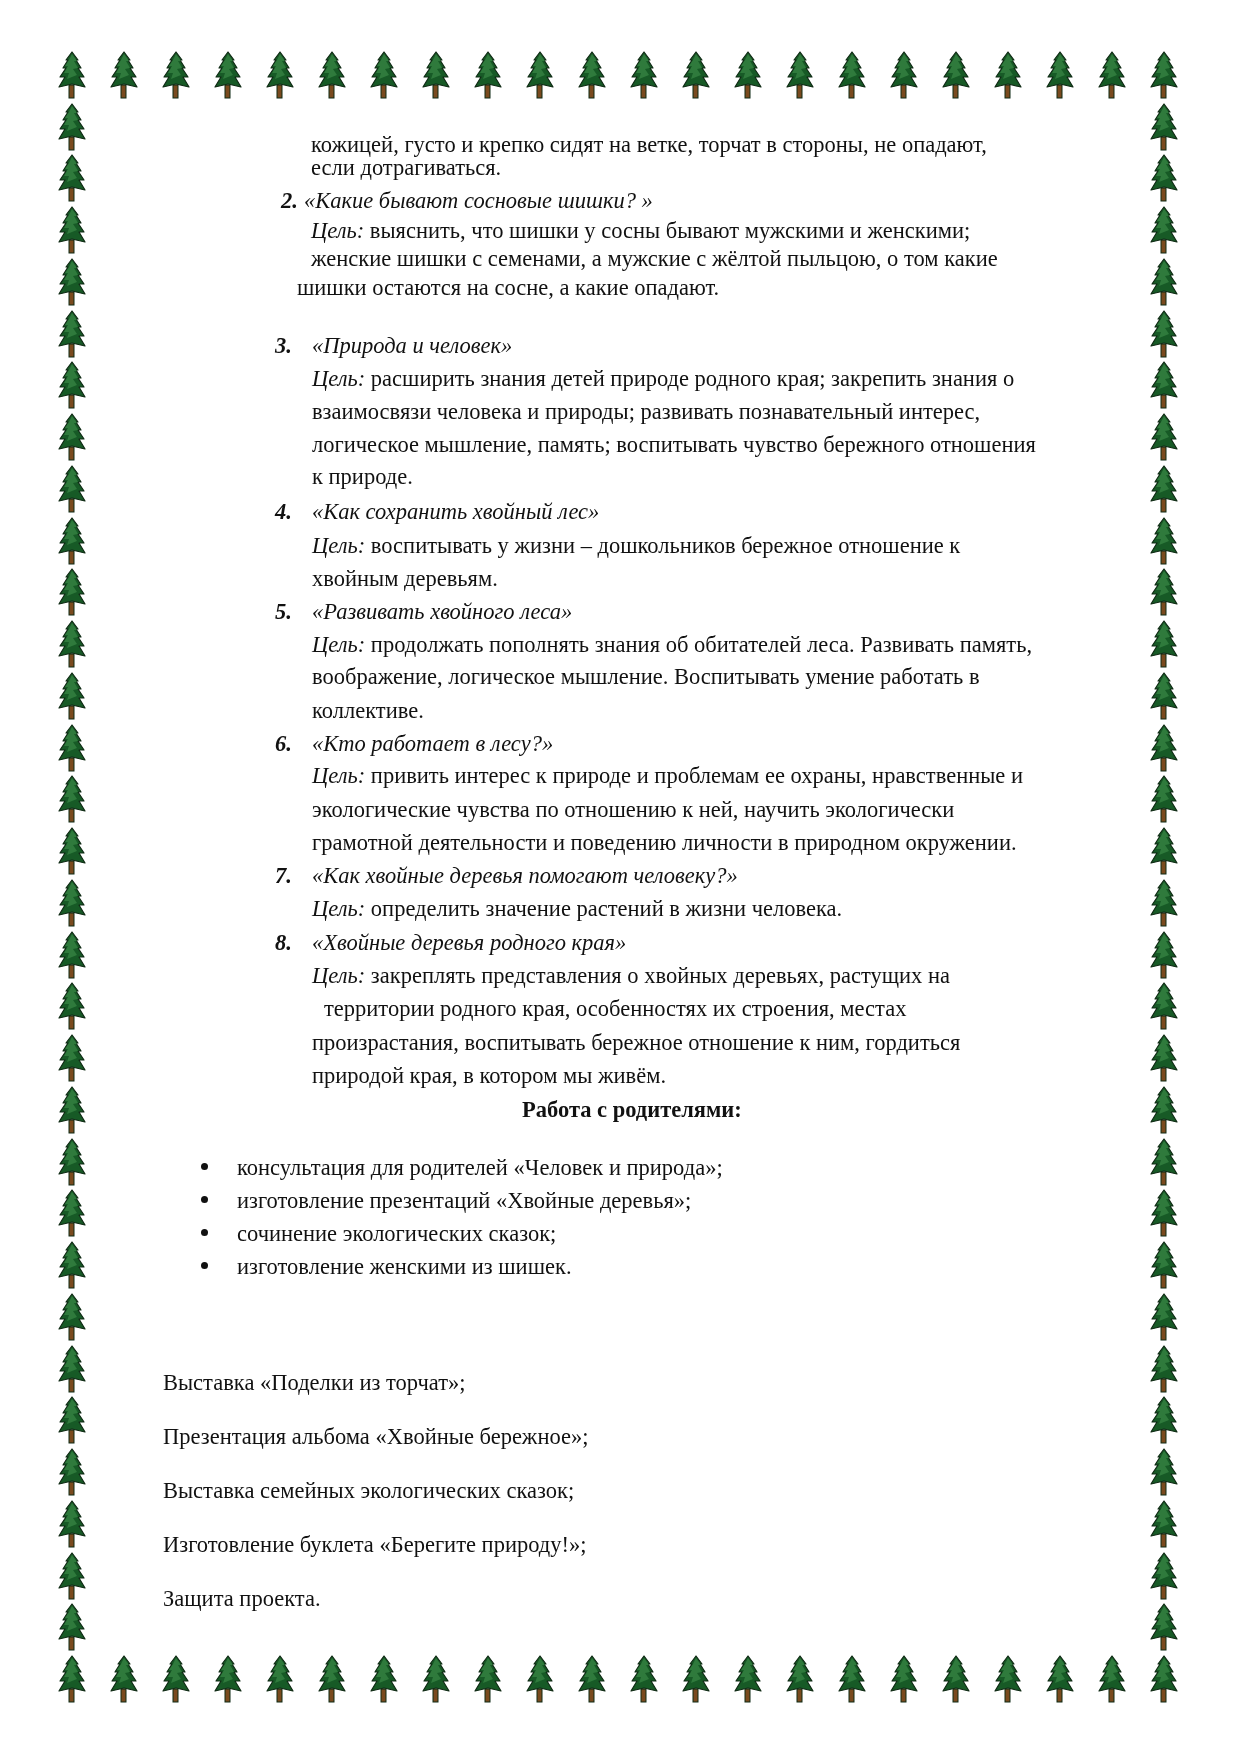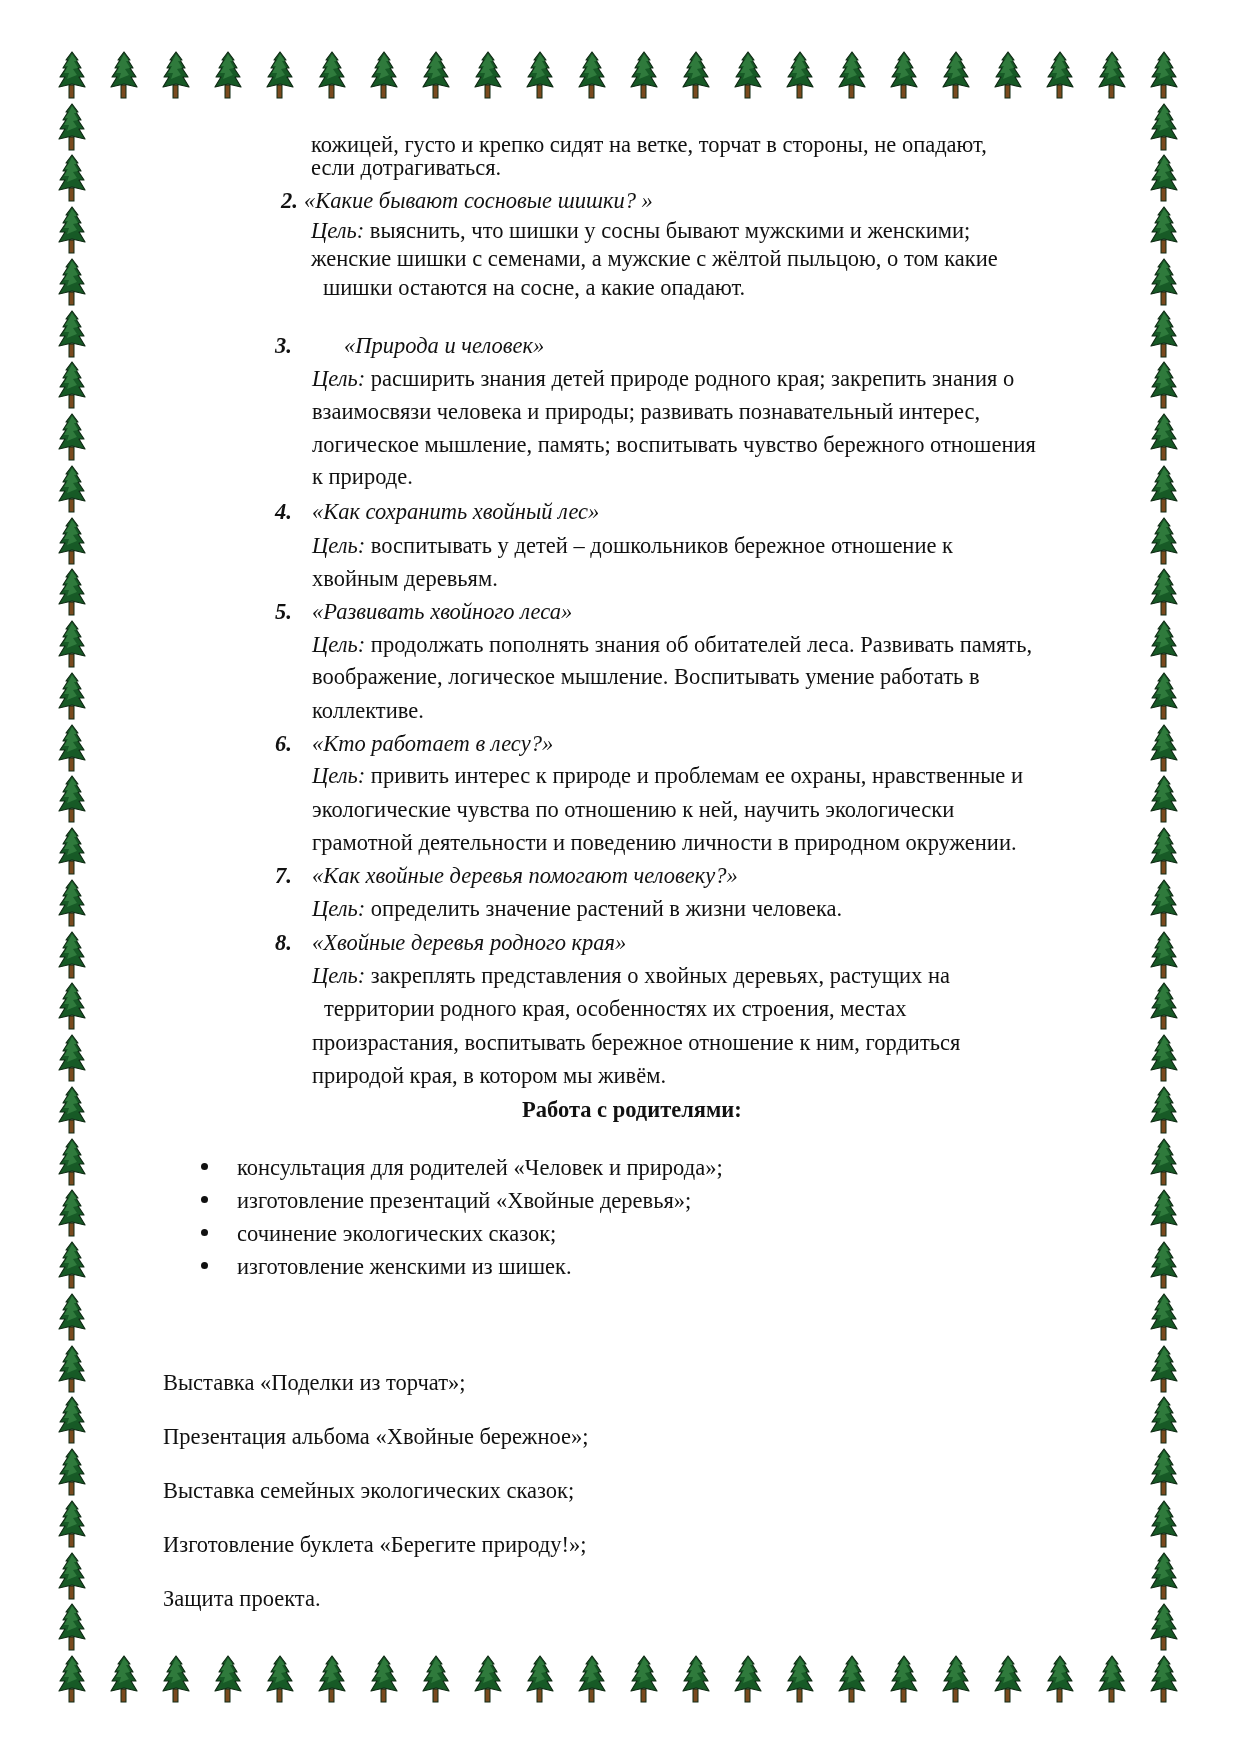--- a/index.html
+++ b/index.html
@@ -753,39 +753,39 @@
   <div class="line" style="left:311px; top:128px;">кожицей, густо и крепко сидят на ветке, торчат в стороны, не опадают,</div>
   <div class="line" style="left:311px; top:151px;">если дотрагиваться.</div>
 
   <div>
     <span class="num" style="left:281px; top:184px;">2.</span>
     <div class="line ital" style="left:304px; top:184px;">«Какие бывают сосновые шишки? »</div>
     <div class="line" style="left:311px; top:214px;">
       <span class="ital">Цель:</span><span> выяснить, что шишки у сосны бывают мужскими и женскими;</span>
     </div>
     <div class="line" style="left:311px; top:242px;">женские шишки с семенами, а мужские с жёлтой пыльцою, о том какие</div>
-    <div class="line" style="left:323px; top:271px;">шишки остаются на сосне, а какие опадают.</div>
+    <div class="line" style="left:297px; top:271px;">шишки остаются на сосне, а какие опадают.</div>
   </div>
 
   <div>
     <span class="num" style="left:275px; top:329px;">3.</span>
-    <div class="line ital" style="left:312px; top:329px;margin-left:32px;">«Природа и человек»</div>
+    <div class="line ital" style="left:312px; top:329px;">«Природа и человек»</div>
     <div class="line" style="left:312px; top:362px;">
       <span class="ital">Цель:</span><span> расширить знания детей природе родного края; закрепить знания о</span>
     </div>
     <div class="line" style="left:312px; top:395px;">взаимосвязи человека и природы; развивать познавательный интерес,</div>
     <div class="line" style="left:312px; top:428px;">логическое мышление, память; воспитывать чувство бережного отношения</div>
     <div class="line" style="left:312px; top:460px;text-align:center;">к природе.</div>
   </div>
 
   <div>
     <span class="num" style="left:275px; top:495px;">4.</span>
     <div class="line ital" style="left:312px; top:495px;">«Как сохранить хвойный лес»</div>
     <div class="line" style="left:312px; top:529px;">
-      <span class="ital">Цель:</span><span> воспитывать у детей – дошкольников бережное отношение к</span>
+      <span class="ital">Цель:</span><span> воспитывать у жизни – дошкольников бережное отношение к</span>
     </div>
     <div class="line" style="left:312px; top:562px;">хвойным деревьям.</div>
   </div>
 
   <div>
     <span class="num" style="left:275px; top:595px;">5.</span>
     <div class="line ital" style="left:312px; top:595px;">«Развивать хвойного леса»</div>
     <div class="line" style="left:312px; top:628px;">
       <span class="ital">Цель:</span><span> продолжать пополнять знания об обитателей леса. Развивать память,</span>
     </div>

